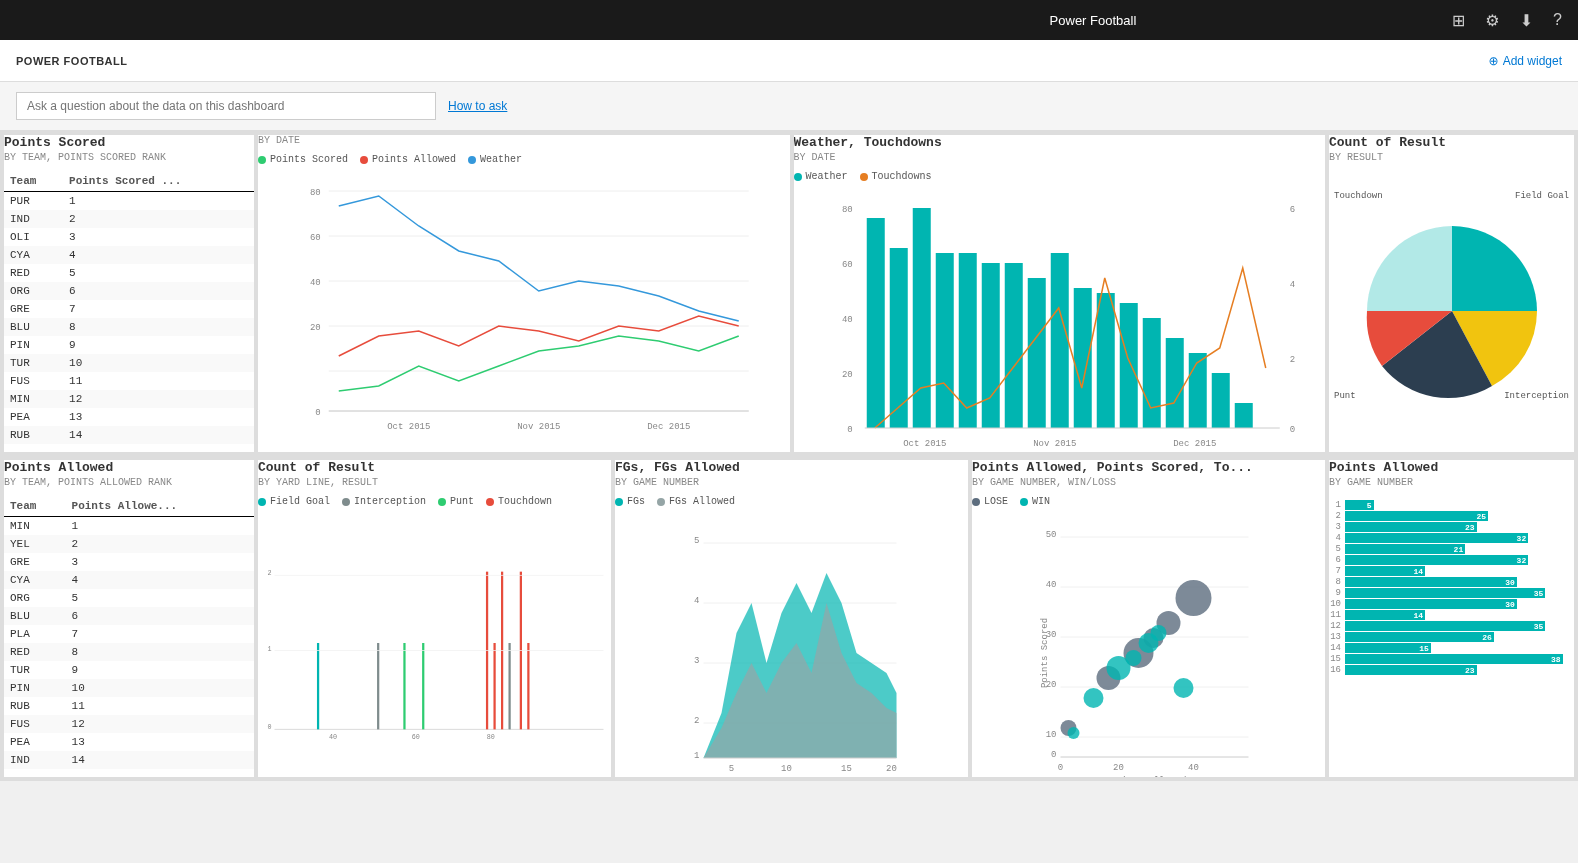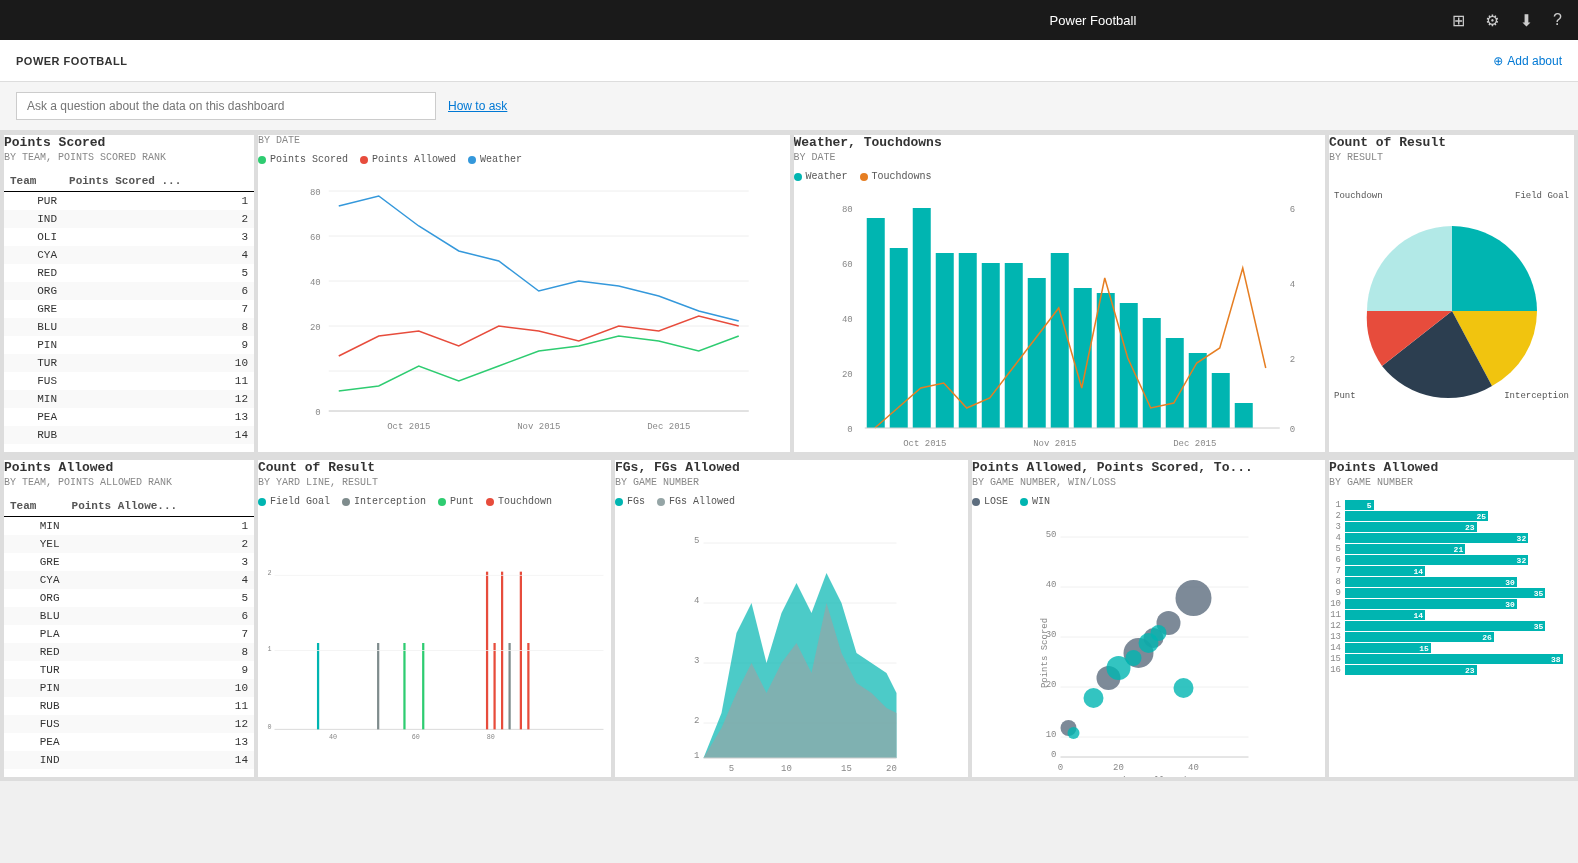--- a/index.html
+++ b/index.html
@@ -67,21 +67,21 @@
       padding: 0;
       overflow: hidden;
       font-family: Liberation Mono, monospace;
     }
     .widget-title { font-size: 13px; font-weight: 600; color: #333; margin-bottom: 2px; }
     .widget-subtitle { font-size: 10px; color: #888; margin-bottom: 8px; text-transform: uppercase; }
 
     
     .data-table { width: 100%; border-collapse: collapse; font-size: 11px; }
     .data-table th { text-align: left; font-weight: 600; color: #555; padding: 4px 6px; border-bottom: 1px solid #000000; }
-    .data-table td { padding: 3px 6px; color: #333; text-align: right; }
+    .data-table td { padding: 3px 6px; color: #333; }
     .data-table tr:nth-child(even) td { background: #f9f9f9; }
 
     
     .chart-area { width: 100%; position: relative; text-align: center; }
 
     
     .legend { display: flex; gap: 12px; margin-bottom: 6px; flex-wrap: wrap; }
     .legend-item { display: flex; align-items: center; gap: 4px; font-size: 10px; color: #555; }
     .legend-dot { width: 8px; height: 8px; border-radius: 50%; }
 
@@ -123,21 +123,21 @@
     <span class="top-bar-icon">⚙</span>
     <span class="top-bar-icon">⬇</span>
     <span class="top-bar-icon">?</span>
   </div>
 </div>
 
 <div class="sub-header">
   <span class="sub-header-title">POWER FOOTBALL</span>
   <div class="add-widget-btn">
     <span>⊕</span>
-    <span>Add about</span>
+    <span>Add widget</span>
   </div>
 </div>
 
 <div class="search-bar">
   <input class="search-input" type="text" placeholder="Ask a question about the data on this dashboard" style="">
   <span class="how-to-ask">How to ask</span>
 </div>
 
 <div class="dashboard">
 

